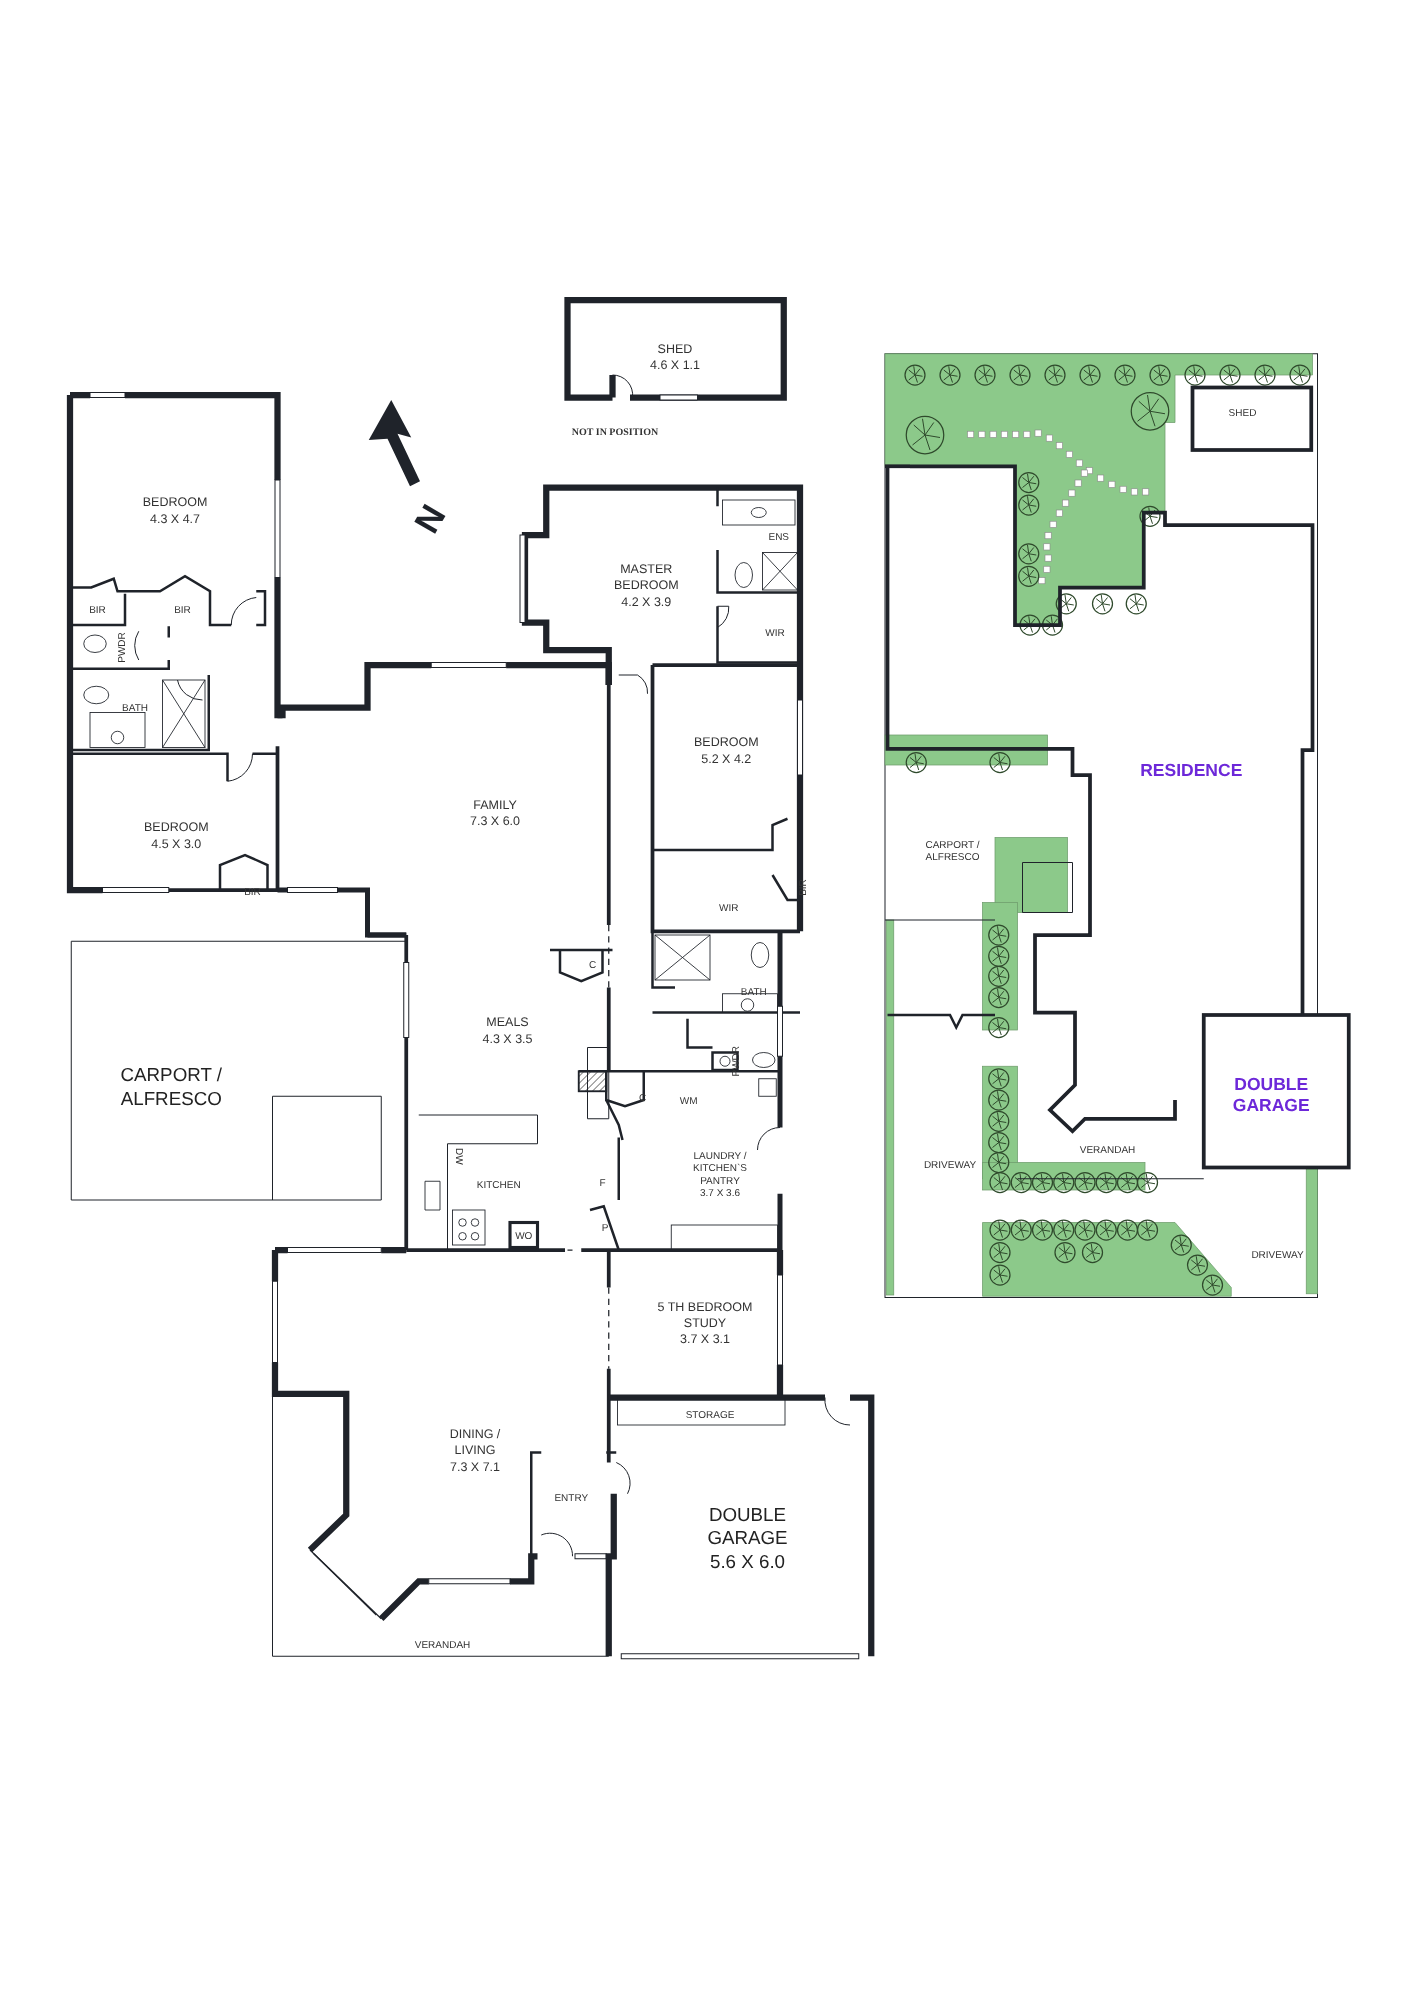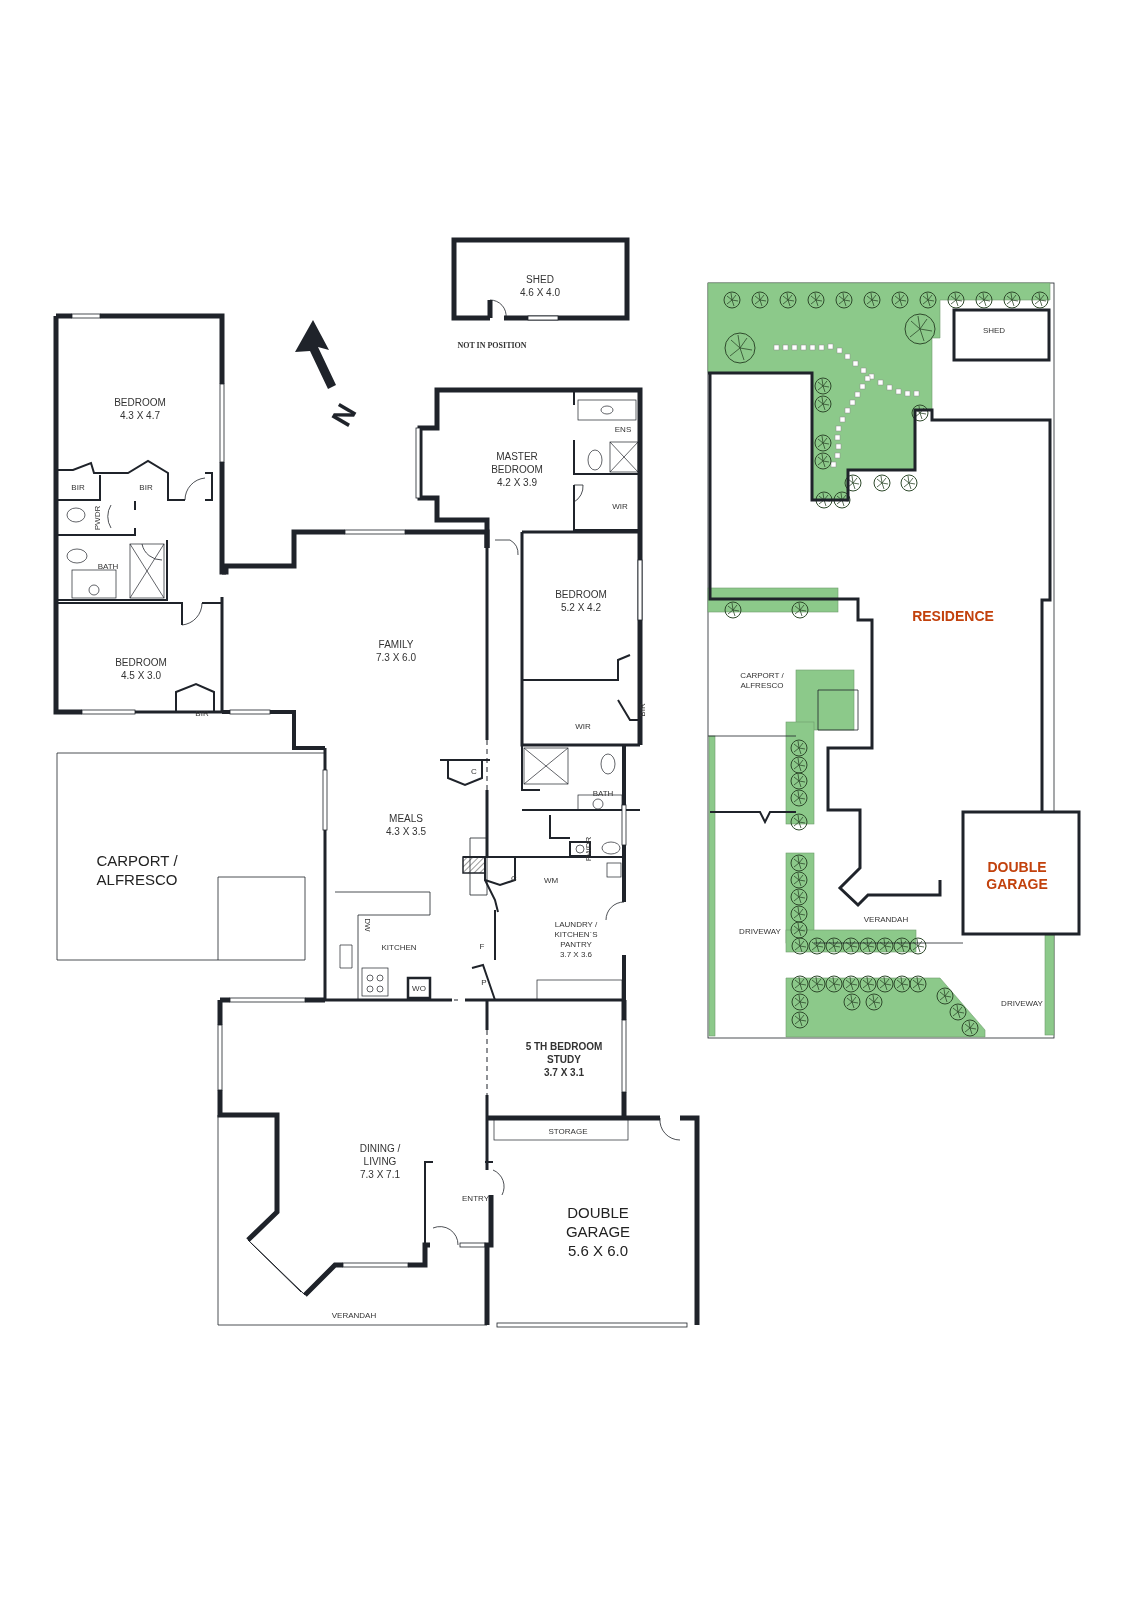--- a/index.html
+++ b/index.html
@@ -1,21 +1,21 @@
 <!DOCTYPE html>
 <html><head>
 <meta charset="utf-8">
 <style>
   html,body{margin:0;padding:0;background:#ffffff;}
   body{width:1131px;height:1600px;position:relative;overflow:hidden;font-family:"Liberation Sans",sans-serif;color:#2b2b2b;}
   svg{position:absolute;left:0;top:0;}
   .lbl{position:absolute;text-align:center;font-size:10px;line-height:13px;color:#333;white-space:nowrap;transform:translate(-50%,-50%);}
   .lbl.sm{font-size:8px;line-height:10px;}
   .lbl.lg{font-size:15px;line-height:19px;color:#222;}
-  .lbl.xl{font-size:14px;font-weight:bold;line-height:17px;color:#c2410c;}
+  .lbl.xl{font-size:14px;font-weight:bold;line-height:17px;color:#6d28d9;}
   .lbl.bold{font-weight:bold;font-family:Liberation Serif, serif;}
   .lbl .l{display:block;}
 </style>
 </head>
 <body>
 
 <svg width="1131" height="1600" viewBox="0 0 1131 1600">
   <defs>
     <pattern id="hatch" width="4" height="4" patternUnits="userSpaceOnUse" patternTransform="rotate(45)">
       <line x1="0" y1="0" x2="0" y2="4" stroke="#555" stroke-width="1.2"></line>
@@ -289,21 +289,21 @@
     <rect x="963" y="812" width="116" height="122" fill="#fff" stroke-width="3"></rect>
 
     <path d="M708 736 L796 736 M818 690 L858 690 L858 730 L818 730 Z" stroke-width="0.8"></path>
     <path d="M710 812 L760 812 L765 822 L770 812 L796 812" stroke-width="2"></path>
     <path d="M814 943 L963 943" stroke-width="0.8"></path>
   </g>
 </svg>
 
 <div class="lbl" style="left:540px;top:286px;">
   <span class="l">SHED</span>
-  <span class="l">4.6 X 4.0</span>
+  <span class="l">4.6 X 1.1</span>
 </div>
 <div class="lbl sm bold" style="left:492px;top:346px;">NOT IN POSITION</div>
 <div class="lbl" style="left:344px;top:415px;font-size:28px;transform:translate(-50%,-50%) rotate(-60deg);font-weight:bold;color:#1f232a;">N</div>
 
 <div class="lbl" style="left:140px;top:409px;">
   <span class="l">BEDROOM</span>
   <span class="l">4.3 X 4.7</span>
 </div>
 <div class="lbl sm" style="left:78px;top:488px;">BIR</div>
 <div class="lbl sm" style="left:146px;top:488px;">BIR</div>
@@ -350,32 +350,32 @@
   <span class="l">KITCHEN`S</span>
   <span class="l">PANTRY</span>
   <span class="l">3.7 X 3.6</span>
 </div>
 <div class="lbl sm" style="left:399px;top:948px;">KITCHEN</div>
 <div class="lbl sm" style="left:367px;top:925px;transform:translate(-50%,-50%) rotate(90deg);">DW</div>
 <div class="lbl sm" style="left:419px;top:989px;">WO</div>
 <div class="lbl sm" style="left:482px;top:947px;">F</div>
 <div class="lbl sm" style="left:484px;top:983px;">P</div>
 
-<div class="lbl" style="left:564px;top:1059px;font-weight:bold;">
+<div class="lbl" style="left:564px;top:1059px;">
   <span class="l">5 TH BEDROOM</span>
   <span class="l">STUDY</span>
   <span class="l">3.7 X 3.1</span>
 </div>
 <div class="lbl" style="left:380px;top:1115px;margin-top:46px;">
   <span class="l">DINING /</span>
   <span class="l">LIVING</span>
   <span class="l">7.3 X 7.1</span>
 </div>
 <div class="lbl sm" style="left:568px;top:1132px;">STORAGE</div>
-<div class="lbl sm" style="left:457px;top:1199px;padding-left:37px;">ENTRY</div>
+<div class="lbl sm" style="left:457px;top:1199px;">ENTRY</div>
 <div class="lbl lg" style="left:598px;top:1231px;">
   <span class="l">DOUBLE</span>
   <span class="l">GARAGE</span>
   <span class="l">5.6 X 6.0</span>
 </div>
 <div class="lbl sm" style="left:354px;top:1316px;">VERANDAH</div>
 <div class="lbl lg" style="left:137px;top:870px;">
   <span class="l">CARPORT /</span>
   <span class="l">ALFRESCO</span>
 </div>

